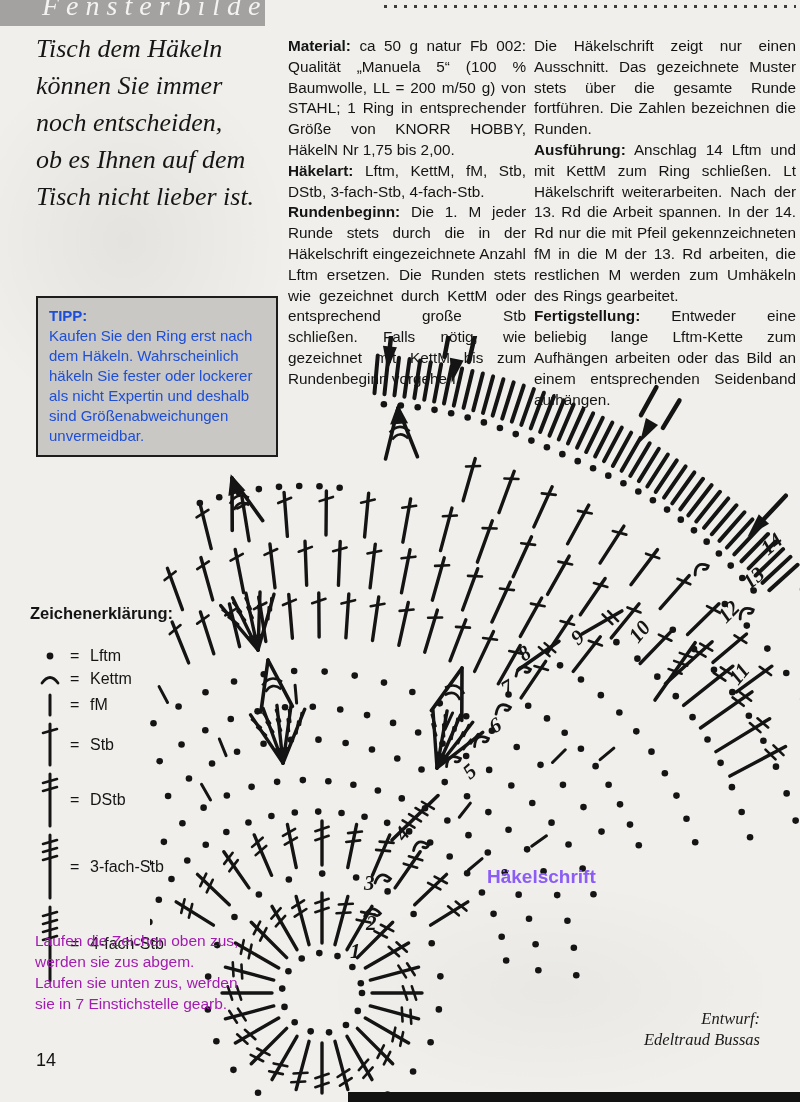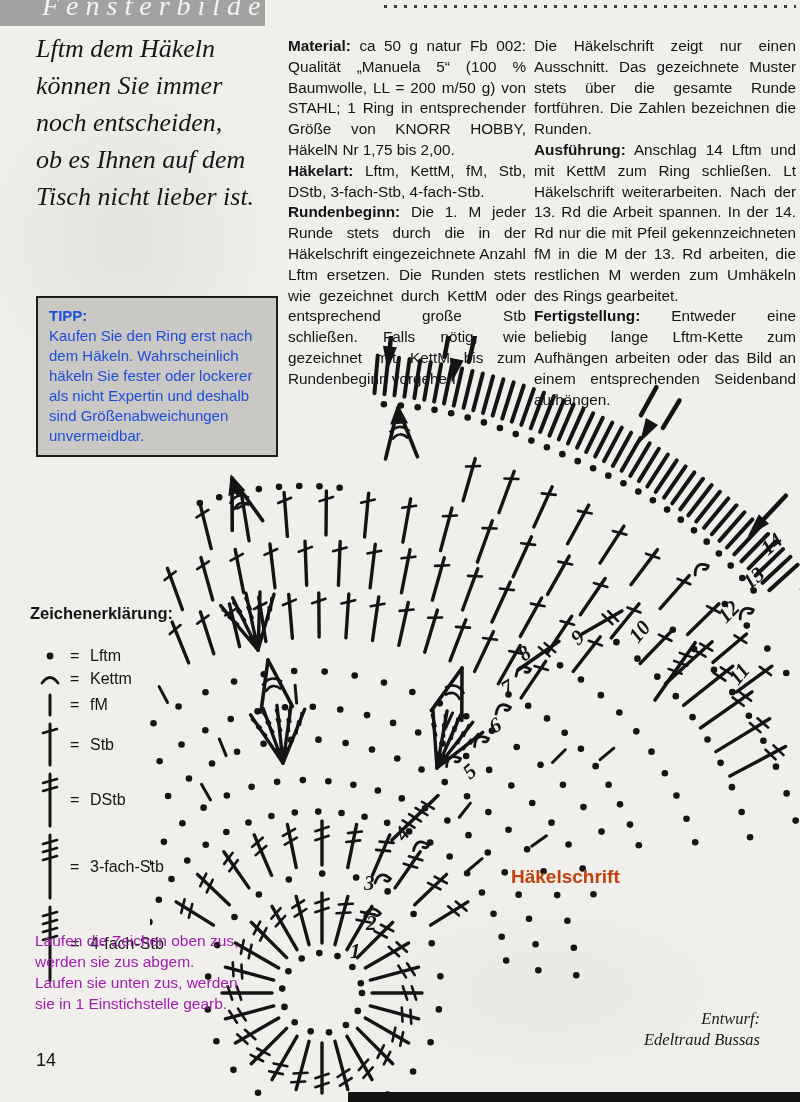--- a/index.html
+++ b/index.html
@@ -29,21 +29,21 @@
   .tip-title{font-weight:bold;font-size:15px;margin-bottom:2px;}
   .tip-text{font-size:15px;line-height:20px;}
 
   .legend{position:absolute;left:30px;top:604px;width:210px;color:#141414;}
   .legend-title{font-weight:bold;font-size:16.5px;margin-bottom:24px;}
   .legend-row{display:flex;align-items:center;margin-bottom:5px;}
   .legend-sym{width:40px;display:flex;justify-content:center;align-items:center;}
   .legend-eq{width:20px;font-size:16px;}
   .legend-label{font-size:16px;}
 
-  .chart-label{position:absolute;left:487px;top:866px;font-weight:bold;font-size:19px;color:#c2410c;margin-left:24px;}
+  .chart-label{position:absolute;left:487px;top:866px;font-weight:bold;font-size:19px;color:#8b5cf6;}
   .note{position:absolute;left:35px;top:930px;width:270px;font-size:15.5px;line-height:21px;color:#a21caf;}
   .credit{position:absolute;left:558px;top:1008px;width:202px;text-align:right;color:#1a1a1a;
     font-family:"Liberation Serif",serif;font-style:italic;font-size:16.5px;line-height:21px;}
   .page-number{position:absolute;left:36px;top:1050px;font-size:18px;color:#141414;}
   .bottom-bar{position:absolute;left:348px;top:1092px;width:452px;height:10px;background:#121212;}
 
   #chart-svg{position:absolute;left:150px;top:336px;width:650px;height:766px;}
 </style>
 </head>
 <body>
@@ -51,21 +51,21 @@
 <div class="page">
   <div class="blob blob1"></div>
   <div class="blob blob2"></div>
 
   <div class="header-band">
     <span class="header-title">Fensterbilder</span>
   </div>
   <div class="dotted-rule"></div>
 
   <div class="intro">
-    <div>Lftm dem Häkeln</div>
+    <div>Tisch dem Häkeln</div>
     <div>können Sie immer</div>
     <div>noch entscheiden,</div>
     <div>ob es Ihnen auf dem</div>
     <div>Tisch nicht lieber ist.</div>
   </div>
 
   <div class="col col1">
     <p><b>Material:</b><span> ca 50 g natur Fb 002: Qualität „Manuela 5“ (100 % Baumwolle, LL = 200 m/50 g) von STAHL; 1 Ring in entsprechender Größe von KNORR HOBBY, HäkelN Nr 1,75 bis 2,00.</span></p>
     <p><b>Häkelart:</b><span> Lftm, KettM, fM, Stb, DStb, 3-fach-Stb, 4-fach-Stb.</span></p>
     <p><b>Rundenbeginn:</b><span> Die 1. M jeder Runde stets durch die in der Häkelschrift eingezeichnete Anzahl Lftm ersetzen. Die Runden stets wie gezeichnet durch KettM oder entsprechend große Stb schließen. Falls nötig, wie gezeichnet mit KettM bis zum Rundenbeginn vorgehen.</span></p>
@@ -808,21 +808,21 @@
       <text x="750" y="590" fill="#141414" font-size="21" font-family="&quot;Liberation Serif&quot;,serif" font-style="italic" font-weight="bold" transform="rotate(-40 750 590)">13</text>
       <text x="768" y="556" fill="#141414" font-size="21" font-family="&quot;Liberation Serif&quot;,serif" font-style="italic" font-weight="bold" transform="rotate(-40 768 556)">14</text>
     </svg>
 
   <div class="chart-label">Häkelschrift</div>
 
   <div class="note">
     <div>Laufen die Zeichen oben zus,</div>
     <div>werden sie zus abgem.</div>
     <div>Laufen sie unten zus, werden</div>
-    <div>sie in 1 Einstichstelle gearb.</div>
+    <div>sie in 7 Einstichstelle gearb.</div>
   </div>
 
   <div class="credit">
     <div>Entwurf:</div>
     <div>Edeltraud Bussas</div>
   </div>
 
   <div class="page-number">14</div>
   <div class="bottom-bar"></div>
 </div>

